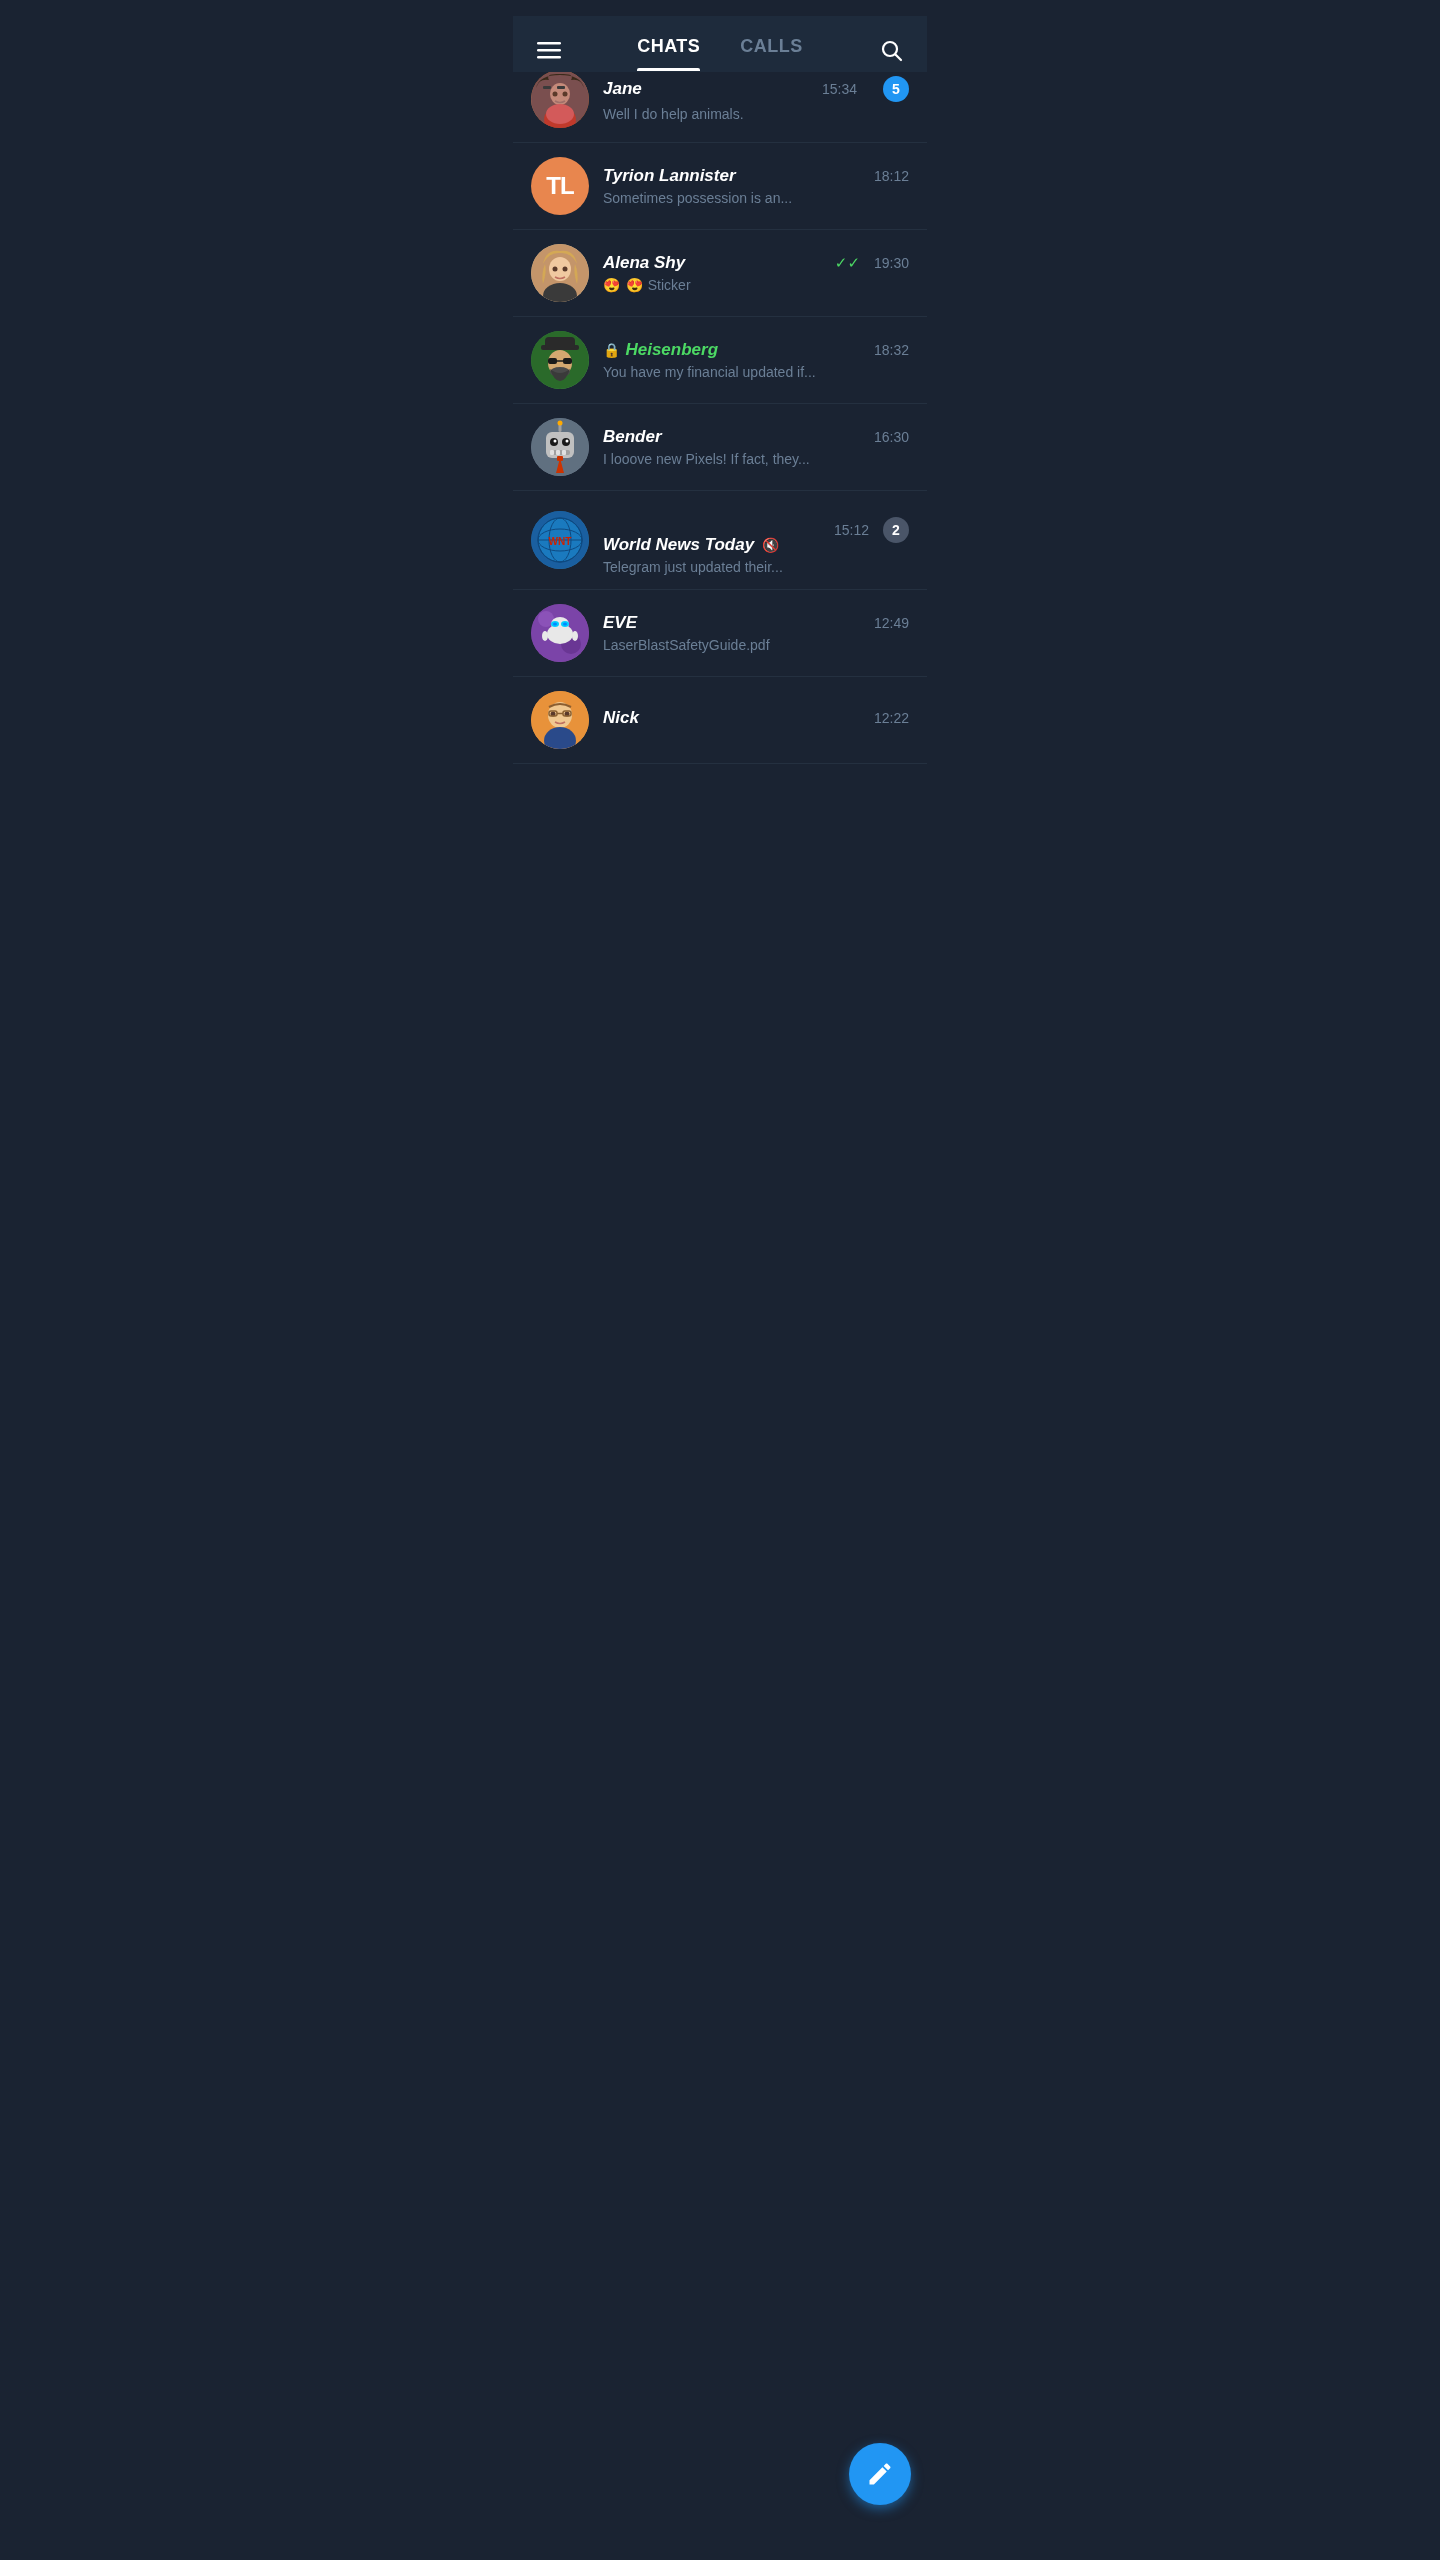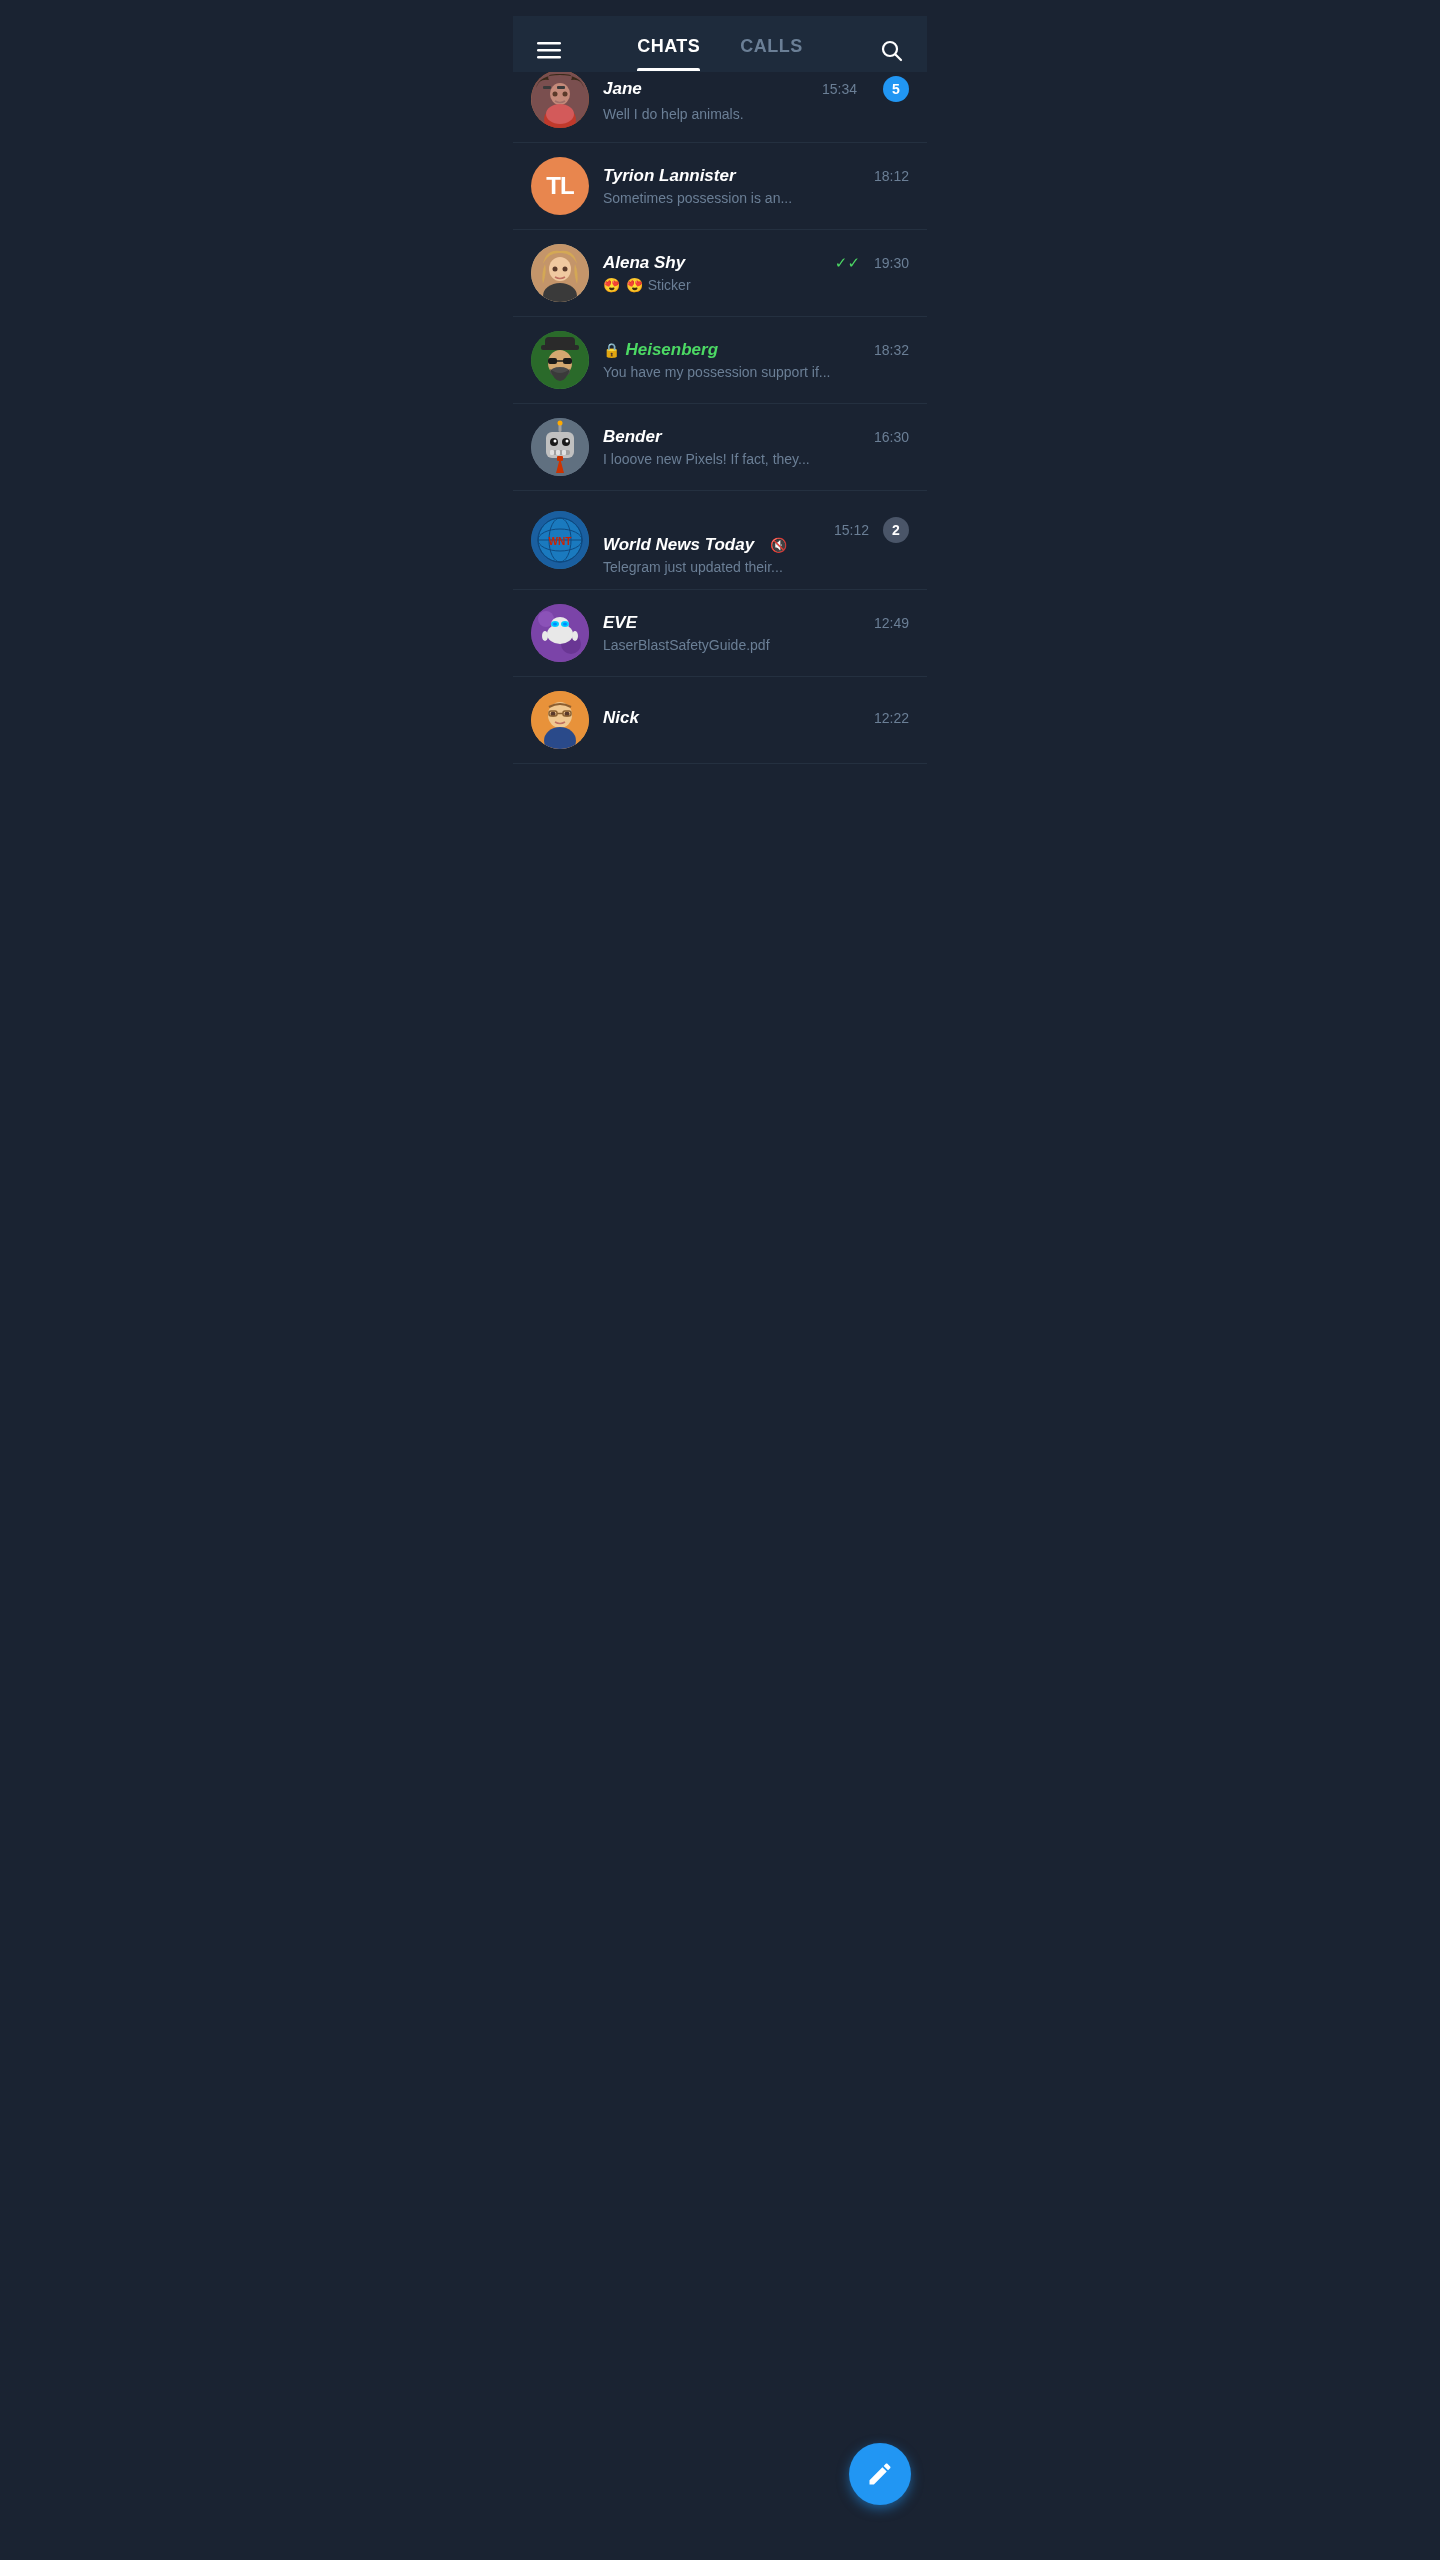--- a/index.html
+++ b/index.html
@@ -363,21 +363,21 @@
       </svg>
     </div>
     <div class="chat-content">
       <div class="chat-top">
         <div style="display:flex;align-items:center;gap:5px;">
           <span class="lock-icon">🔒</span>
           <span class="chat-name green" style="color:#4cd964;">Heisenberg</span>
         </div>
         <span class="chat-time">18:32</span>
       </div>
-      <div class="chat-preview">You have my possession support if...</div>
+      <div class="chat-preview">You have my financial updated if...</div>
     </div>
   </div>
 
   <div class="chat-item">
     <div class="avatar avatar-bender">
       <svg width="58" height="58" viewBox="0 0 58 58">
         <circle cx="29" cy="29" r="29" fill="#607080"></circle>
 
         <rect x="15" y="14" width="28" height="26" rx="6" fill="#c0c0c0"></rect>
 
@@ -416,21 +416,21 @@
         <ellipse cx="29" cy="29" rx="22" ry="22" fill="none" stroke="#0f4a80" stroke-width="1"></ellipse>
         <ellipse cx="29" cy="29" rx="11" ry="22" fill="none" stroke="#0f4a80" stroke-width="1"></ellipse>
         <line x1="7" y1="29" x2="51" y2="29" stroke="#0f4a80" stroke-width="1"></line>
         <ellipse cx="29" cy="29" rx="22" ry="11" fill="none" stroke="#0f4a80" stroke-width="1"></ellipse>
 
         <text x="29" y="34" text-anchor="middle" fill="#cc2200" font-size="10" font-weight="bold" font-family="Arial">WNT</text>
       </svg>
     </div>
     <div class="chat-content">
       <div class="chat-top">
-        <div style="display:flex;align-items:center;gap:16px;margin-top:30px;">
+        <div style="display:flex;align-items:center;gap:8px;margin-top:30px;">
           <span class="chat-name">World News Today</span>
           <span class="mute-icon">🔇</span>
         </div>
         <div style="display:flex;align-items:center;gap:8px;">
           <span class="chat-time">15:12</span>
           <div class="unread-badge grey">2</div>
         </div>
       </div>
       <div class="chat-preview">Telegram just updated their...</div>
     </div>

